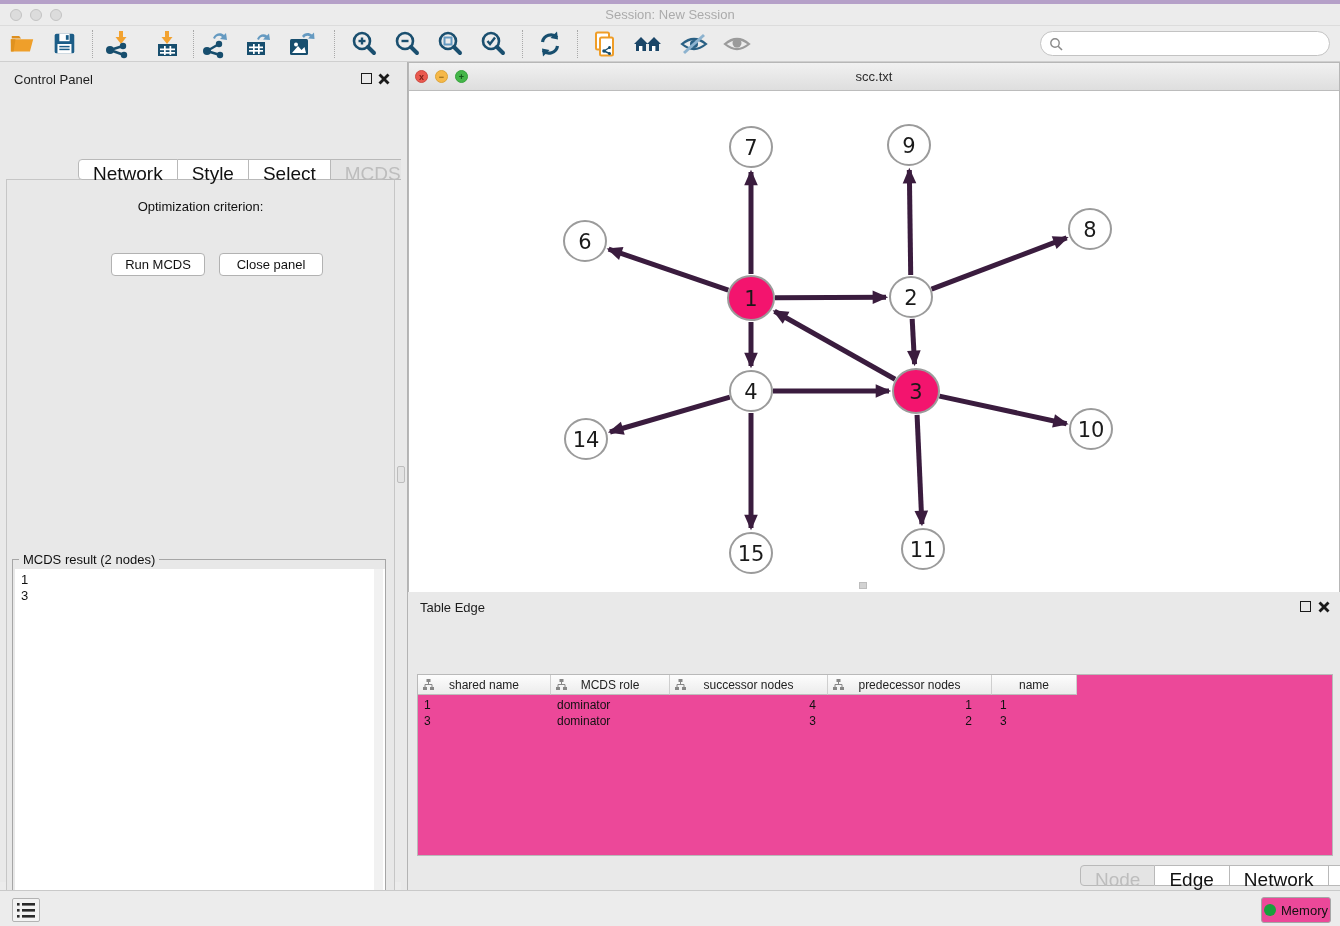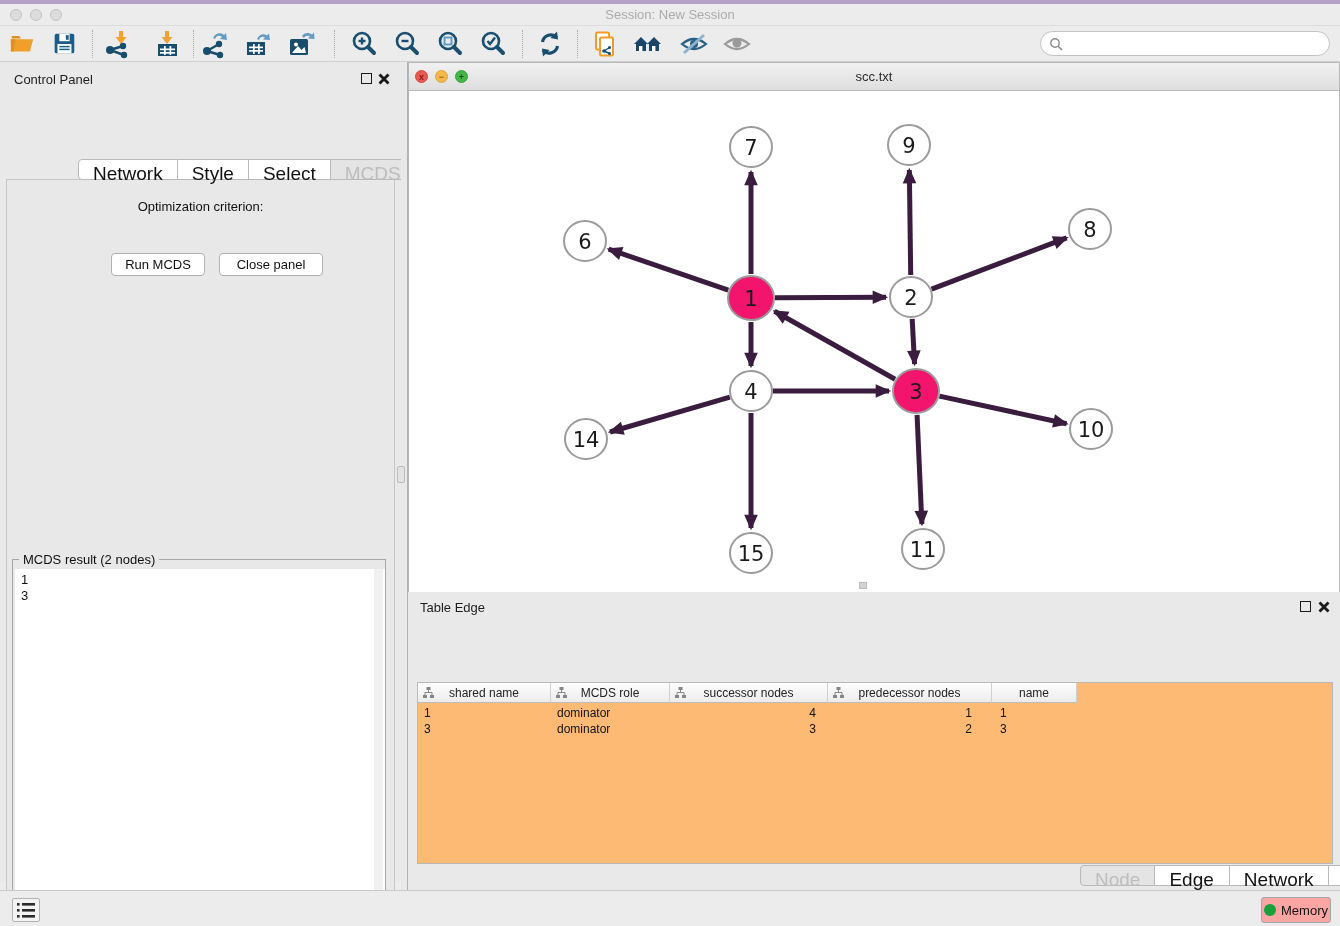--- a/index.html
+++ b/index.html
@@ -56,34 +56,34 @@
   .mlight.yellow { background:#f6b848; border:1px solid #dda538; color:#8a6312; }
   .mlight.green { background:#44b649; border:1px solid #36a33c; color:#14591b; }
   #graph-canvas { position:absolute; left:0; top:28px; width:930px; height:501px; background:#fff; }
   #nw-grip { position:absolute; left:450px; bottom:3px; width:8px; height:7px; background:#d2d2d2; border:1px solid #bdbdbd; }
 
   
   #table-panel { left:408px; top:592px; width:932px; height:298px; background:#e9e9e9; }
   #tp-toolbar { position:absolute; left:10px; top:38px; width:912px; height:30px;margin-top:48px; }
   .tp-icon { position:absolute; top:0; width:30px; height:30px; display:flex; align-items:center; justify-content:center; }
   #fx-label { font-family:"DejaVu Serif", serif; font-style:italic; font-size:17px; color:#c2c2c2; }
-  #tp-table { position:absolute; left:9px; top:82px; width:916px; height:182px; background:#fdba74; border:1px solid #b9b9b9; overflow:hidden;margin-top:8px; }
+  #tp-table { position:absolute; left:9px; top:82px; width:916px; height:182px; background:#ec4899; border:1px solid #b9b9b9; overflow:hidden; }
   #tp-header { position:absolute; left:0; top:0; height:20px; display:flex; }
   .hcell { position:relative; height:20px; background:linear-gradient(#fdfdfd,#ececec); border-right:1px solid #cfcfcf; border-bottom:1px solid #bdbdbd; font-size:12px; color:#222; display:flex; align-items:center; justify-content:center; }
   .hcell .tree-ic { position:absolute; left:5px; top:4px; }
   #tp-rows { position:absolute; left:0; top:22px; width:100%; }
   .trow { position:relative; height:16px; }
   .tcell { position:absolute; top:0; height:16px; font-size:12px; color:#111; line-height:16px; }
   #tp-tabs { left:672px; top:273px; }
   #table-panel .tab { font-weight:normal; }
 
   
   #status-bar { left:0; top:890px; width:1340px; height:36px; background:#ececec; border-top:1px solid #c9c9c9; }
   #list-btn { position:absolute; left:12px; top:7px; width:28px; height:24px; background:#f3f3f3; border:1px solid #b3b3b3; border-radius:2px; display:flex; align-items:center; justify-content:center; }
-  #memory-btn { position:absolute; right:9px; top:6px; width:70px; height:26px; background:#fca5a5; border:1px solid #a6a6a6; border-radius:3px; display:flex; align-items:center; justify-content:center; gap:5px; }
+  #memory-btn { position:absolute; right:9px; top:6px; width:70px; height:26px; background:#ec4899; border:1px solid #a6a6a6; border-radius:3px; display:flex; align-items:center; justify-content:center; gap:5px; }
   #memory-btn .dot { width:12px; height:12px; border-radius:50%; background:#18a03c; }
   #memory-btn .lbl { font-size:13px; color:#111; }
 </style>
 </head>
 <body>
 
 <div id="top-strip" class="abs"></div>
 <div id="titlebar" class="abs">
   <div class="tl inactive abs" style="left:10px"></div>
   <div class="tl inactive abs" style="left:30px"></div>

